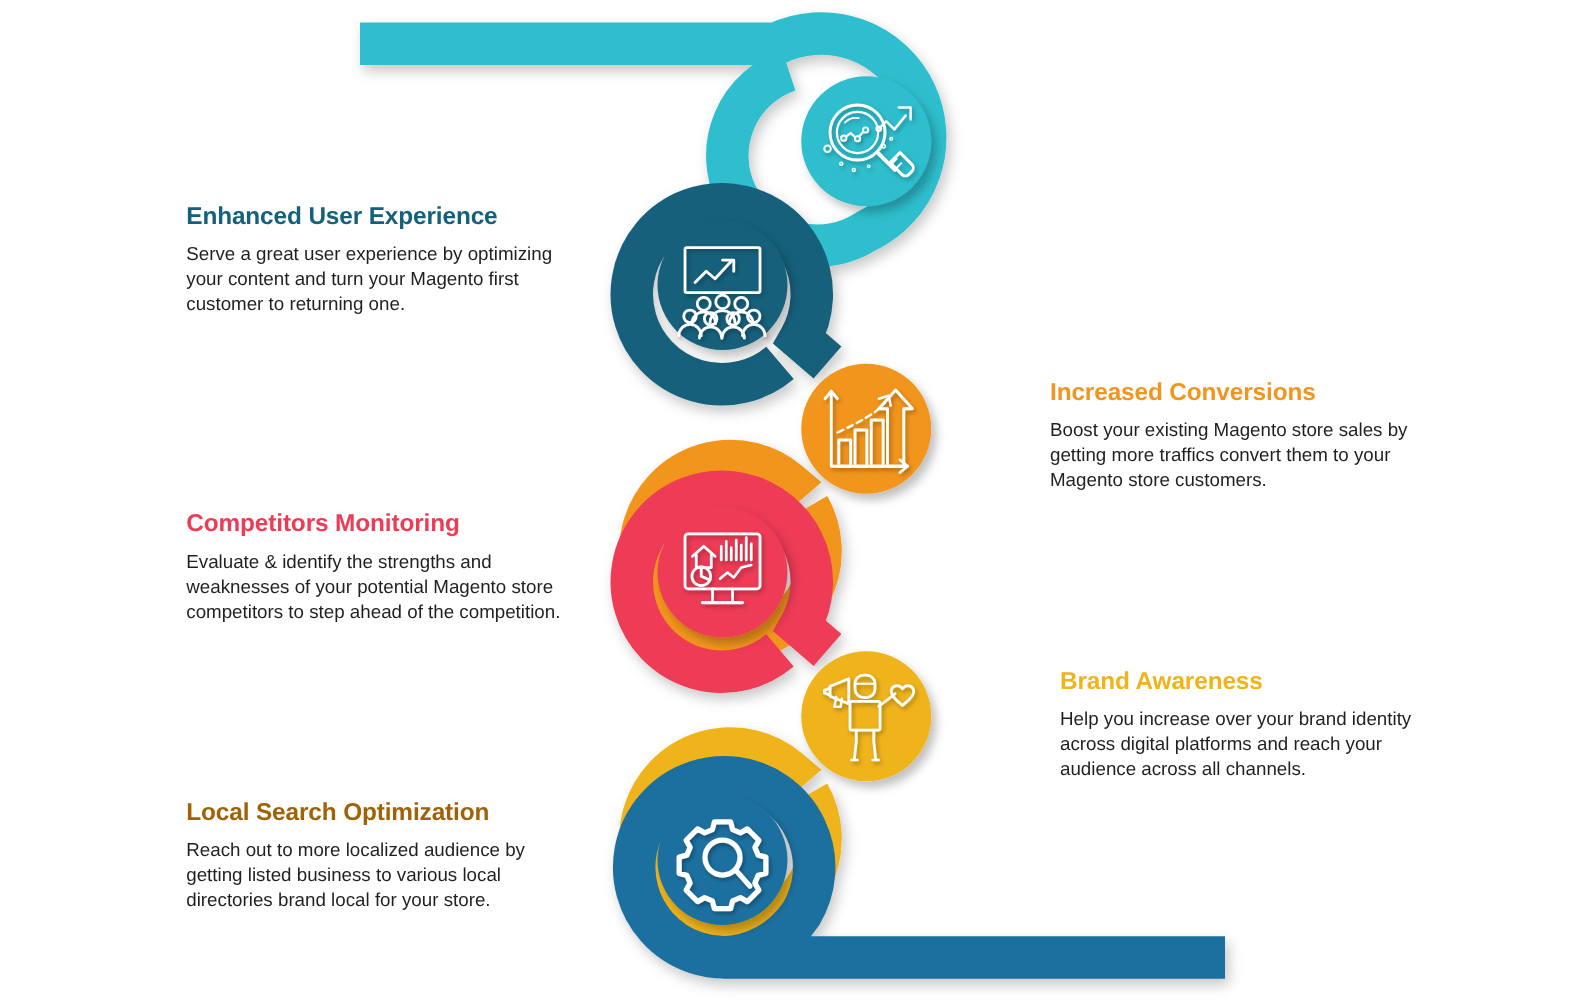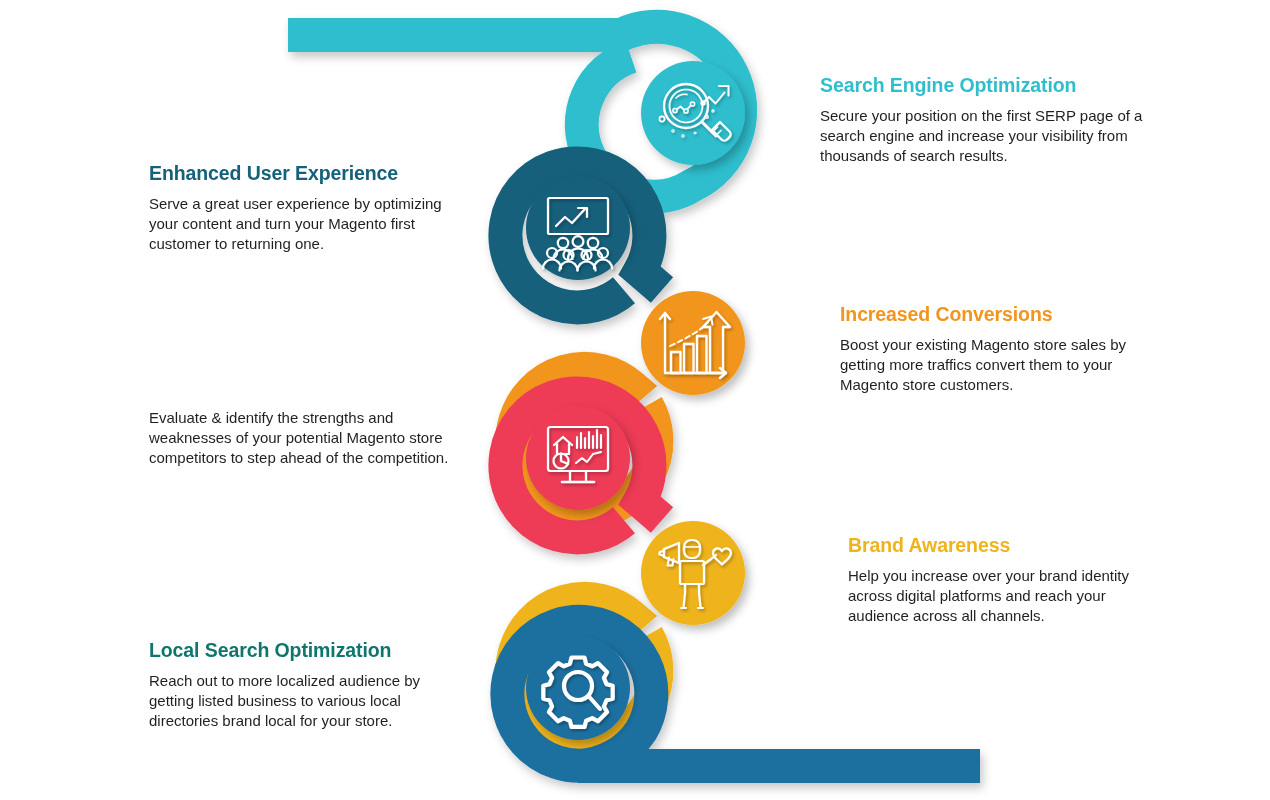--- a/index.html
+++ b/index.html
@@ -207,42 +207,39 @@
     <g>
       <circle cx="578" cy="688" r="52" fill="#1E70A0" filter="url(#discshadow)"></circle>
       <g filter="url(#iconglow)" fill="none" stroke="#ffffff" stroke-width="4.2" stroke-linecap="round" stroke-linejoin="round">
         <path d="M 571.5,657.5 l 13,0 l 1.6,6.2 l 6.2,2.6 l 5.6,-3.2 l 9.2,9.2 l -3.2,5.6 l 2.6,6.2 l 6.2,1.6 l 0,13 l -6.2,1.6 l -2.6,6.2 l 3.2,5.6 l -9.2,9.2 l -5.6,-3.2 l -6.2,2.6 l -1.6,6.2 l -13,0 l -1.6,-6.2 l -6.2,-2.6 l -5.6,3.2 l -9.2,-9.2 l 3.2,-5.6 l -2.6,-6.2 l -6.2,-1.6 l 0,-13 l 6.2,-1.6 l 2.6,-6.2 l -3.2,-5.6 l 9.2,-9.2 l 5.6,3.2 l 6.2,-2.6 Z"></path>
         <circle cx="578" cy="686" r="14"></circle>
         <path d="M 588.5,696 L 600,709" stroke-width="4"></path>
       </g>
     </g>
   </svg>
 
-  <div class="block" id="blk-0">
-    <div class="b-title" style="color:#2FBECD">Search Engine Optimization</div>
-    <div class="b-desc">Secure your position on the first SERP page of a search engine and increase your visibility from thousands of search results.</div>
-  </div>
 
   <div class="block" id="blk-1">
     <div class="b-title" style="color:#15607B">Enhanced User Experience</div>
     <div class="b-desc">Serve a great user experience by optimizing your content and turn your Magento first customer to returning one.</div>
   </div>
 
   <div class="block" id="blk-2">
     <div class="b-title" style="color:#F2951D">Increased Conversions</div>
     <div class="b-desc">Boost your existing Magento store sales by getting more traffics convert them to your Magento store customers.</div>
   </div>
 
   <div class="block" id="blk-3">
+    <div class="b-title" style="color:#EE3B56">Competitors Monitoring</div>
     <div class="b-desc">Evaluate &amp; identify the strengths and weaknesses of your potential Magento store competitors to step ahead of the competition.</div>
   </div>
 
   <div class="block" id="blk-4">
     <div class="b-title" style="color:#EFB31B">Brand Awareness</div>
     <div class="b-desc">Help you increase over your brand identity across digital platforms and reach your audience across all channels.</div>
   </div>
 
   <div class="block" id="blk-5">
-    <div class="b-title" style="color:#0f766e">Local Search Optimization</div>
+    <div class="b-title" style="color:#a16207">Local Search Optimization</div>
     <div class="b-desc">Reach out to more localized audience by getting listed business to various local directories brand local for your store.</div>
   </div>
 
 </div>
 
 </body></html>

